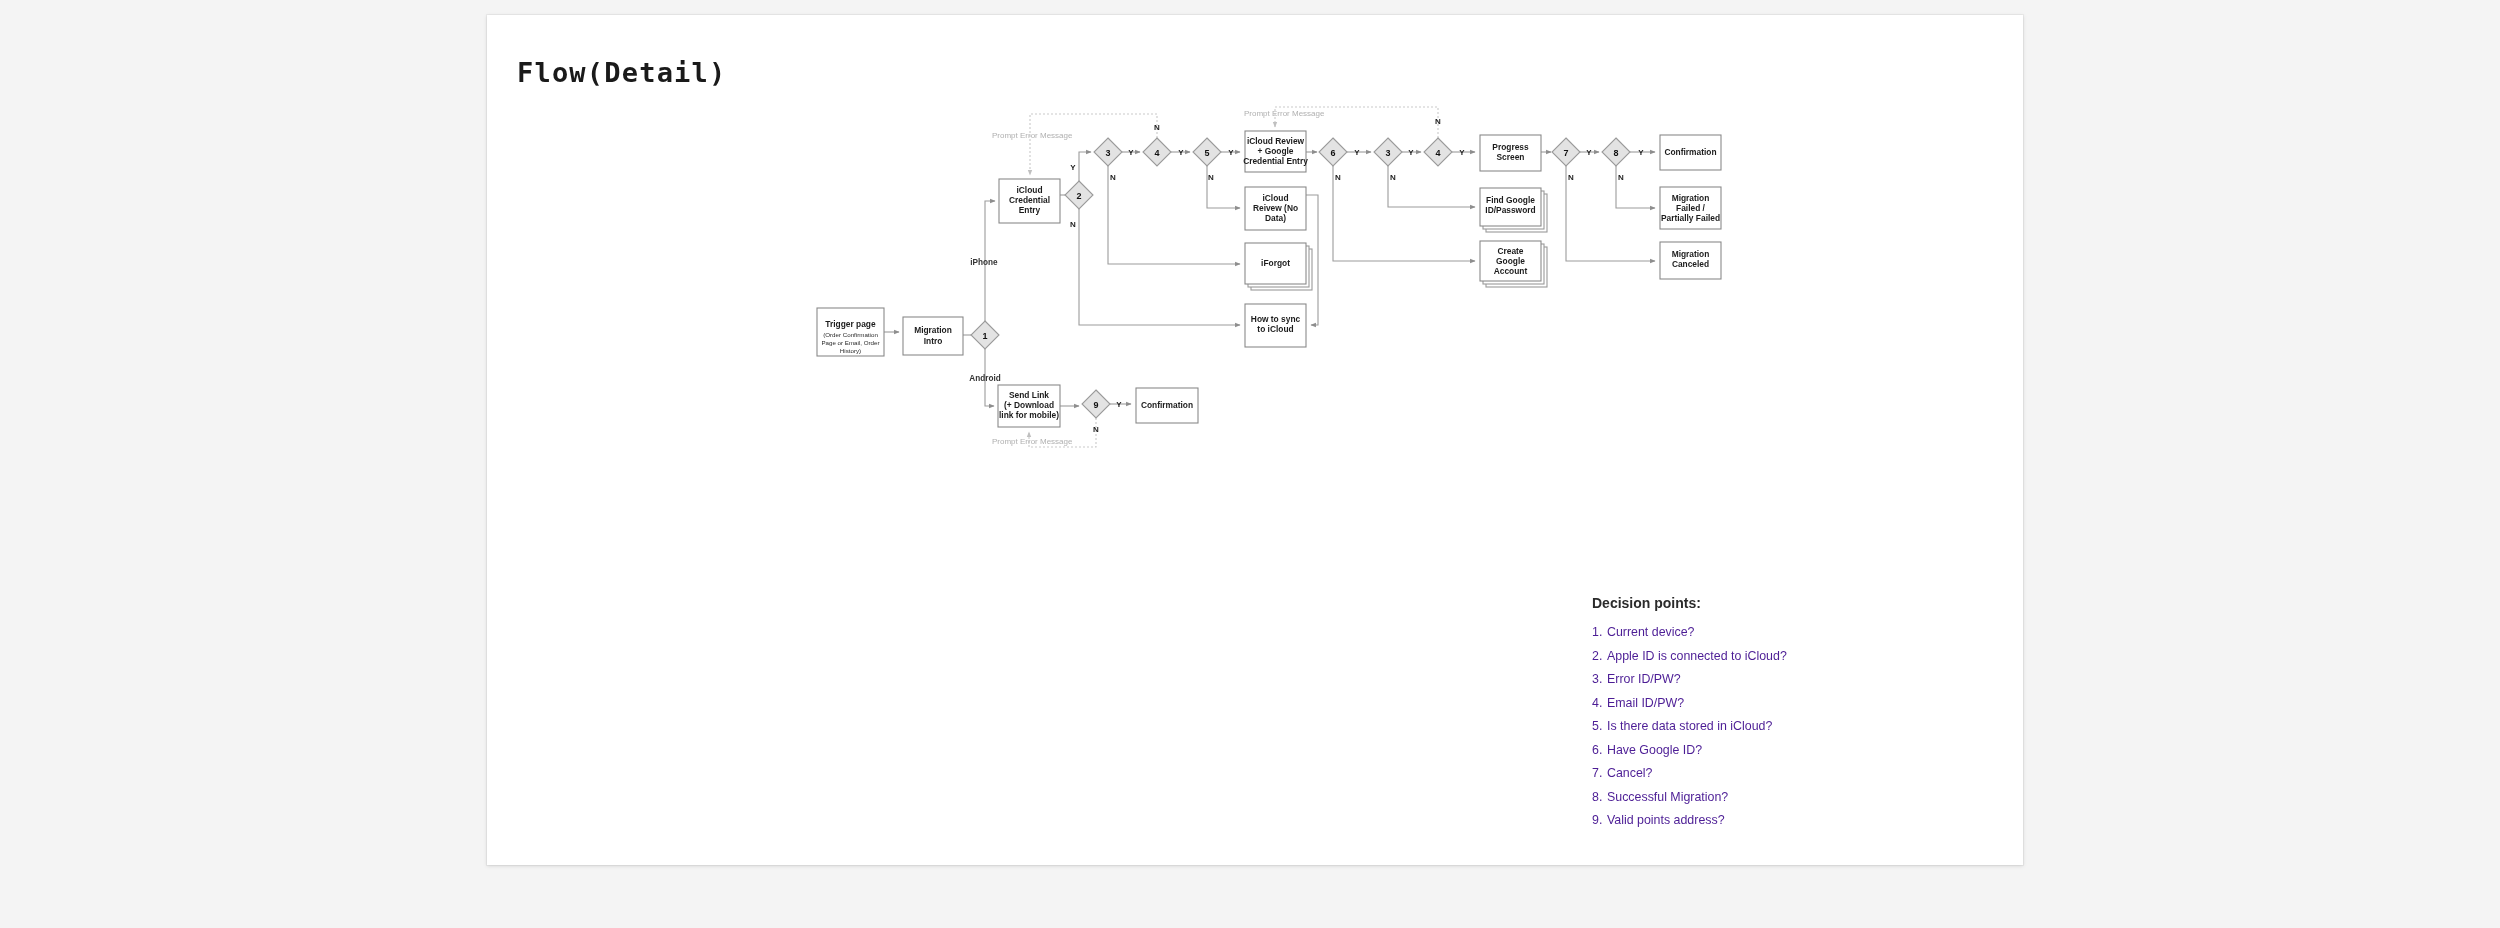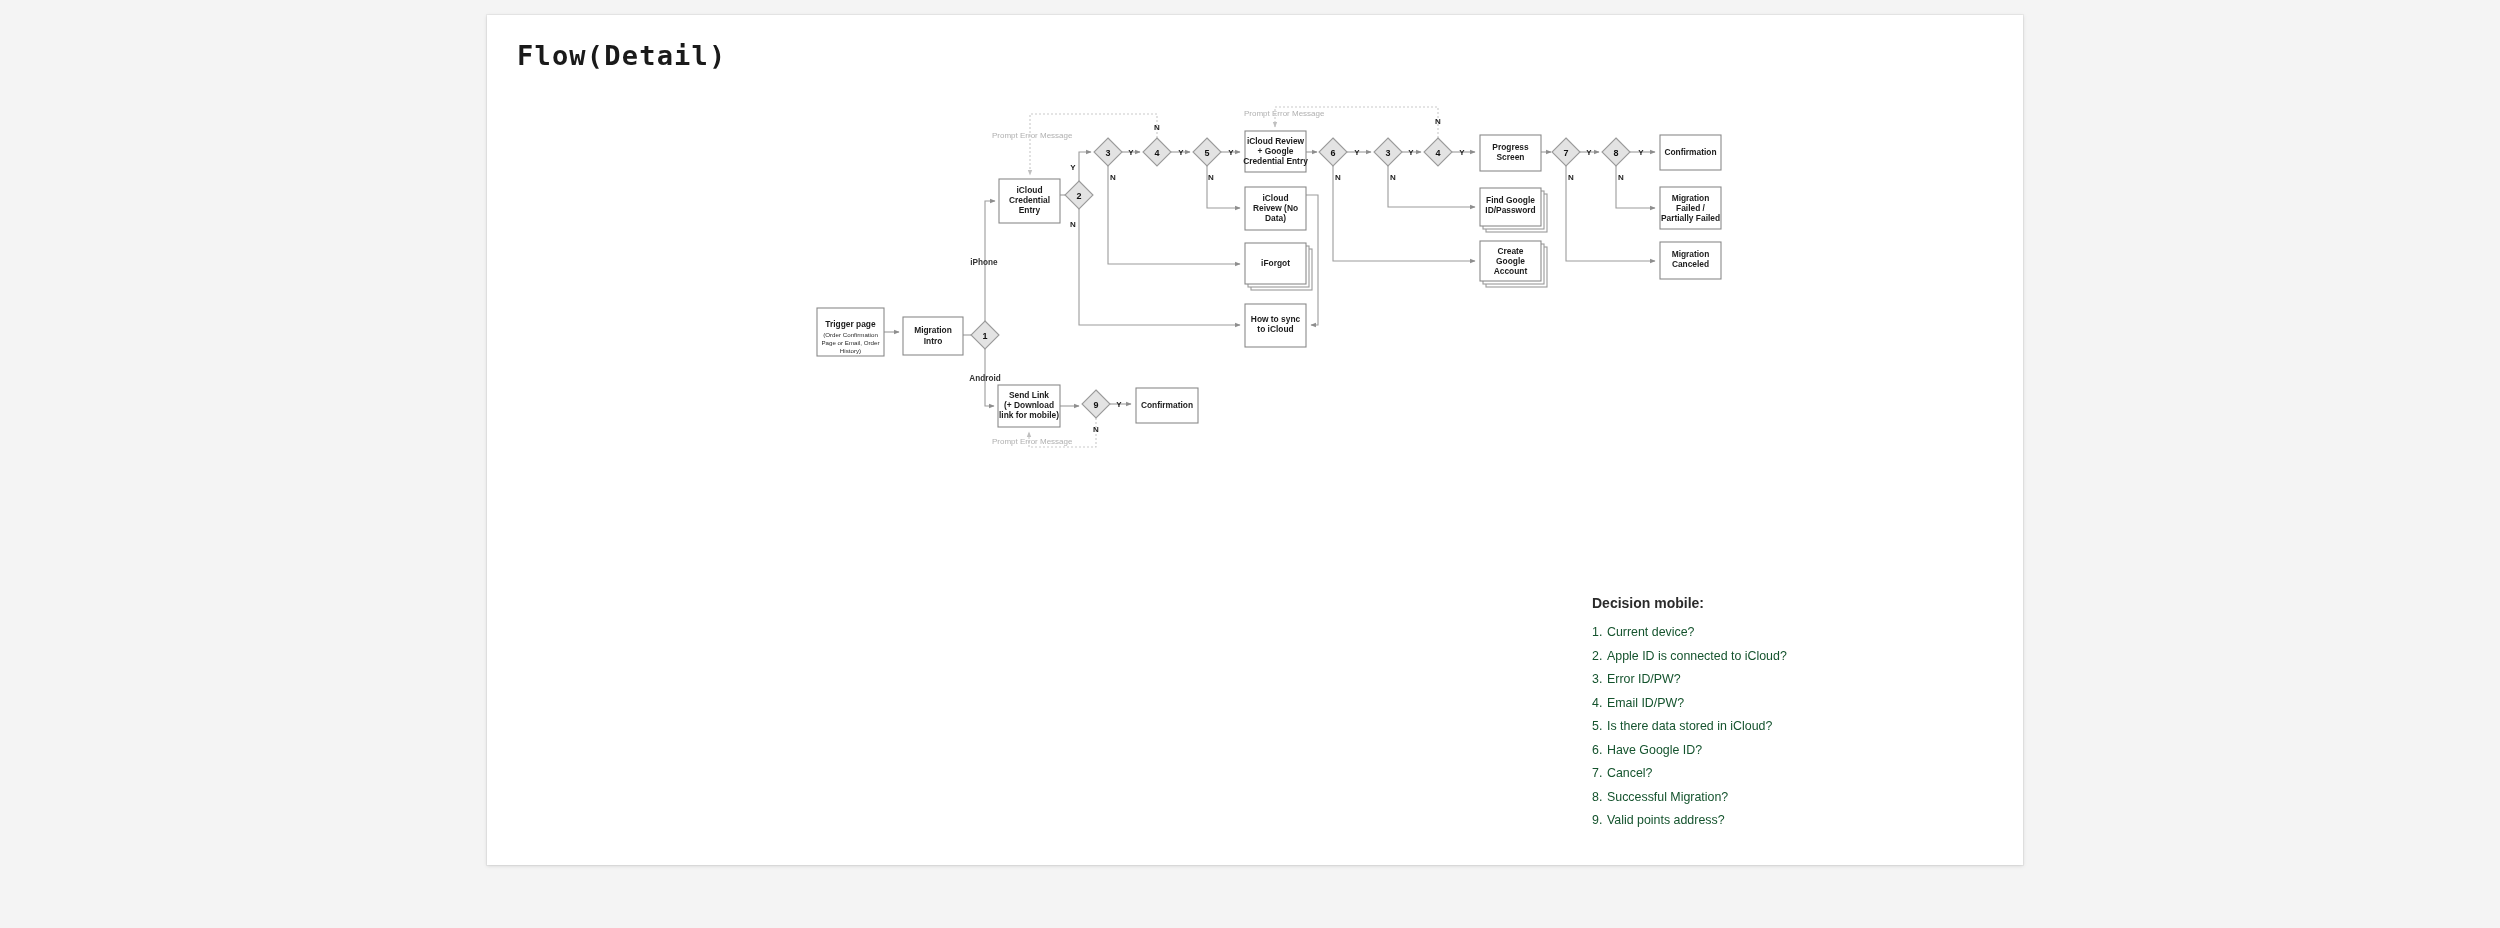--- a/index.html
+++ b/index.html
@@ -17,21 +17,21 @@
   }
   #canvas {
     position: absolute;
     left: 487px; top: 15px;
     width: 1536px; height: 850px;
     background: #ffffff;
     box-shadow: 0 1px 4px rgba(0,0,0,0.13), 0 0 0 1px rgba(0,0,0,0.04);
   }
   #title {
     position: absolute;
-    left: 30px; top: 25px;
+    left: 30px; top: 42px;
     font-family: "DejaVu Sans Mono", "Liberation Mono", monospace;
     font-size: 27px;
     font-weight: 700;
     letter-spacing: 1.2px;
     color: #1a1a1a;
     white-space: nowrap;
   }
   #svgwrap { position: absolute; left: 0; top: 0; width: 1536px; height: 850px; }
   svg { display: block; }
 
@@ -76,21 +76,21 @@
   }
   #legend h3 {
     margin: 0 0 14px 0;
     font-size: 14px;
     font-weight: 600;
     color: #2b2b2b;
   }
   #legend ol { margin: 0; padding: 0; list-style: none; }
   #legend li {
     font-size: 12.4px;
-    color: #14532d;
+    color: #4c1d95;
     margin-bottom: 9.5px;
     white-space: nowrap;
   }
   #legend li .num { display: inline-block; width: 15px; }
 </style>
 </head>
 <body>
 
 <div id="page">
   <div id="canvas">
@@ -354,21 +354,21 @@
 
       <g>
         <rect class="boxrect" x="649" y="373" width="62" height="35"></rect>
         <text class="node-label" x="680" y="393">Confirmation</text>
       </g>
 
     </svg>
     </div>
 
     <div id="legend">
-      <h3>Decision mobile:</h3>
+      <h3>Decision points:</h3>
       <ol>
         <li><span class="num">1.</span><span>Current device?</span></li>
         <li><span class="num">2.</span><span>Apple ID is connected to iCloud?</span></li>
         <li><span class="num">3.</span><span>Error ID/PW?</span></li>
         <li><span class="num">4.</span><span>Email ID/PW?</span></li>
         <li><span class="num">5.</span><span>Is there data stored in iCloud?</span></li>
         <li><span class="num">6.</span><span>Have Google ID?</span></li>
         <li><span class="num">7.</span><span>Cancel?</span></li>
         <li><span class="num">8.</span><span>Successful Migration?</span></li>
         <li><span class="num">9.</span><span>Valid points address?</span></li>

